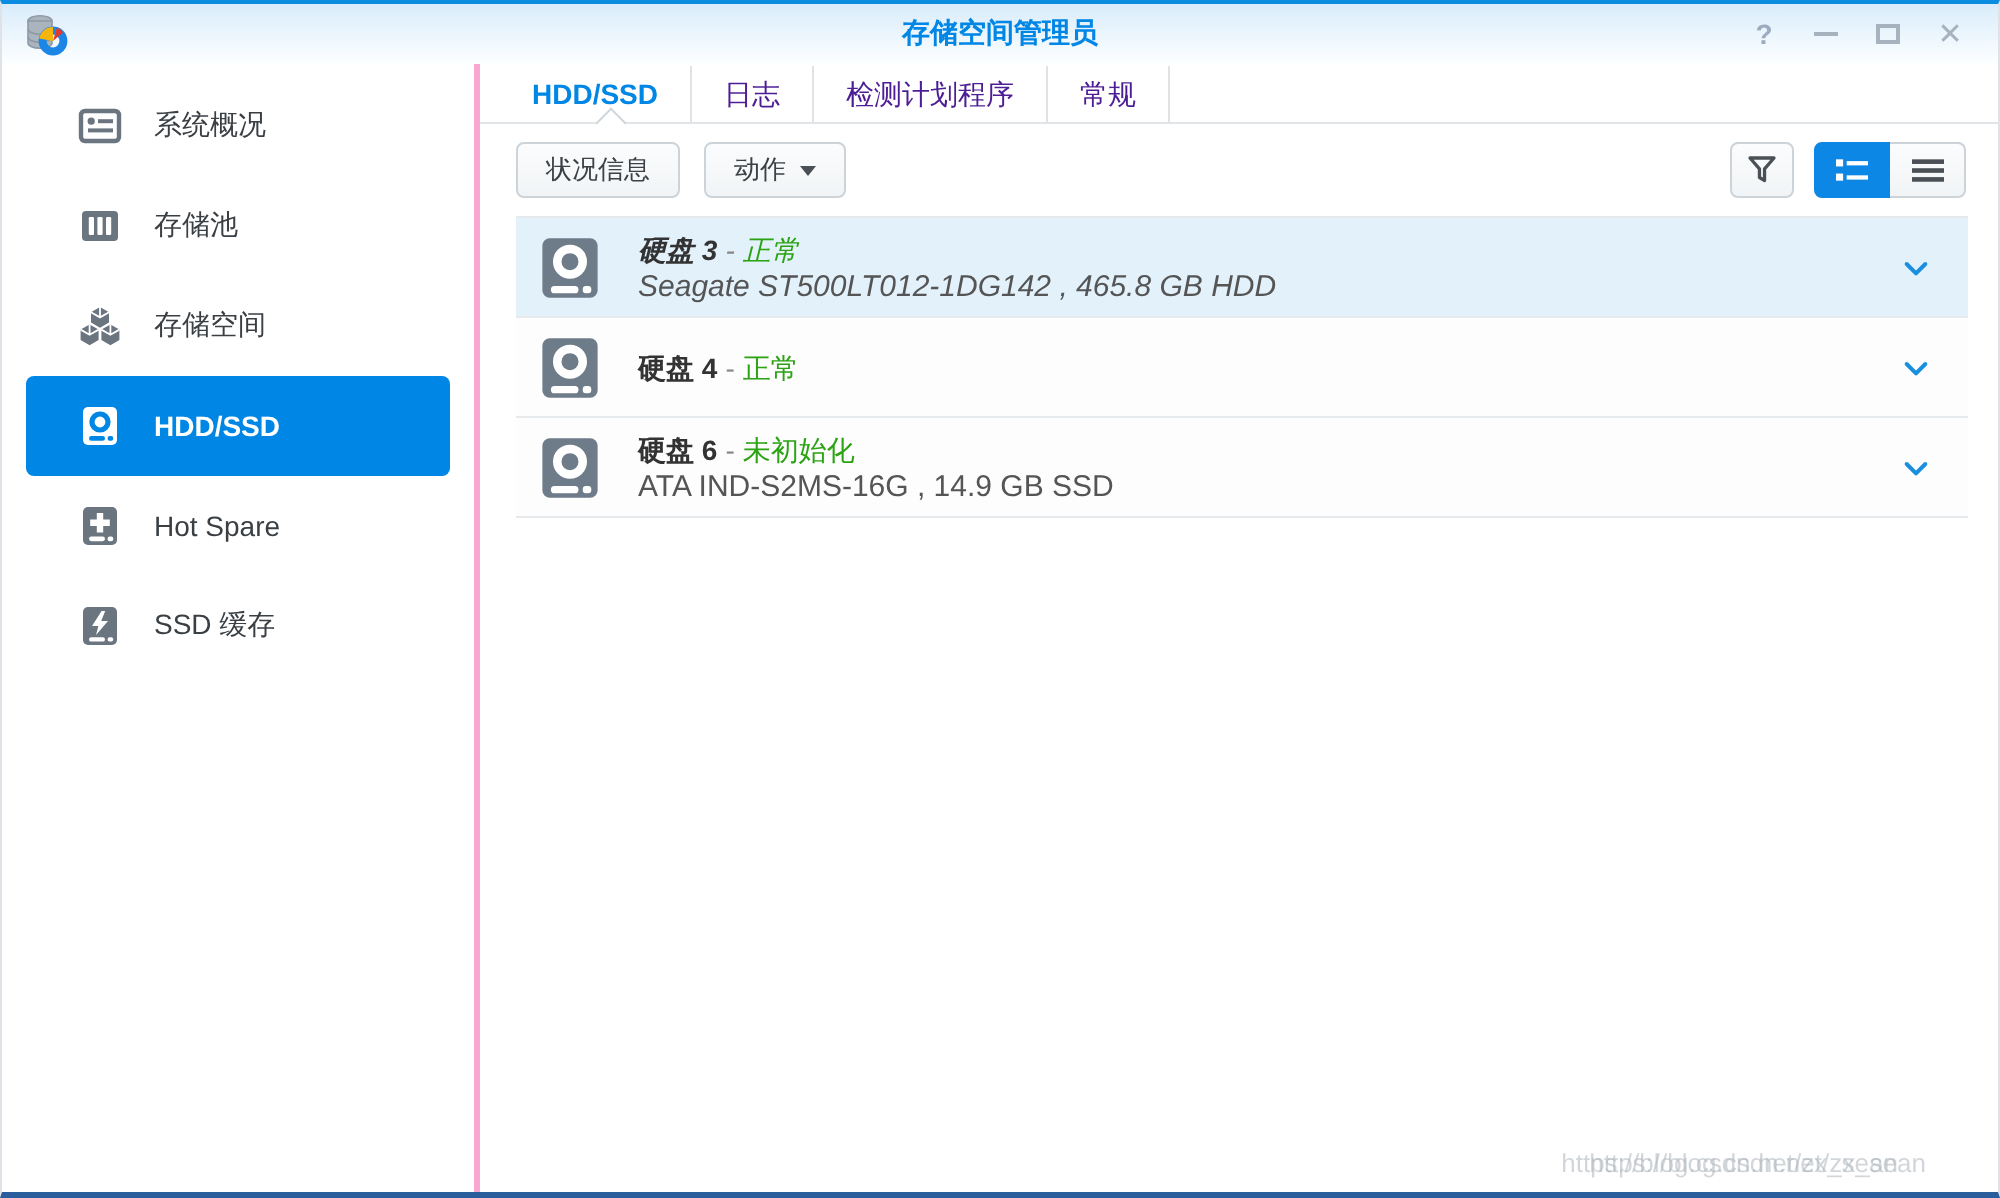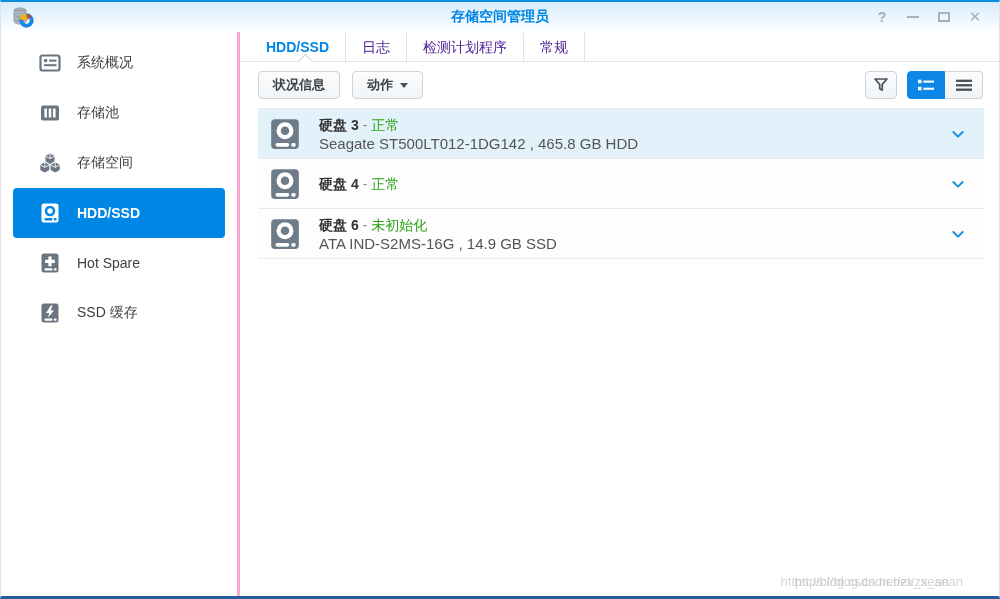--- a/index.html
+++ b/index.html
@@ -61,21 +61,21 @@
   .tab-caret{
     position:absolute; bottom:-6px; left:60px; width:11px; height:11px;
     background:#fff; border-top:1px solid #cfd5da; border-left:1px solid #cfd5da;
     transform:rotate(45deg);
   }
 
   .toolbar{ height:46px; display:flex; align-items:center; padding:0 16px 0 18px; }
   .btn{
     height:28px; padding:0 14px; display:inline-flex; align-items:center; gap:7px;
     background:linear-gradient(#fbfcfd,#f1f4f6); border:1px solid #ccd3d9; border-radius:4px;
-    color:#3c4146; font-size:13px; cursor:pointer;font-weight:bold;
+    color:#3c4146; font-size:13px; cursor:pointer;
   }
   .btn + .btn{ margin-left:12px; }
   .caret-down{ display:inline-block; width:0; height:0; border-left:4px solid transparent;
     border-right:4px solid transparent; border-top:5px solid #4a5055; }
   .toolbar-right{ margin-left:auto; display:flex; align-items:center; }
   .icon-btn{
     width:32px; height:28px; display:inline-flex; align-items:center; justify-content:center;
     background:linear-gradient(#fbfcfd,#f1f4f6); border:1px solid #ccd3d9; border-radius:4px; cursor:pointer;
   }
   .view-group{ display:flex; margin-left:10px; }
@@ -83,21 +83,21 @@
   .view-group .icon-btn:first-child{ border-radius:4px 0 0 4px; }
   .view-group .icon-btn:last-child{ border-radius:0 4px 4px 0; border-left:none; }
   .icon-btn.active{ background:#0c87e6; border-color:#0c87e6; }
 
   
   .disk-list{ margin:0 15px 0 18px; border-top:1px solid #e7eaec; }
   .disk-row{
     height:50px; display:flex; align-items:center; padding:0 14px 0 10px;
     border-bottom:1px solid #e7eaec; background:#fdfdfd; cursor:pointer;
   }
-  .disk-row.selected{ background:#e3f1fb; }
+  .disk-row.selected{ background:#e3f1fb;font-style:italic; }
   .disk-drive-icon{ width:34px; height:34px; flex:none; margin-right:17px; }
   .disk-text{ flex:1; min-width:0; }
   .disk-title{ font-size:14px; color:#333; font-weight:bold; line-height:18px; }
   .disk-sep{ color:#888; font-weight:normal; padding:0 4px; }
   .disk-status{ color:#2ba313; font-weight:normal; }
   .disk-detail{ font-size:15px; color:#555; line-height:17px; margin-top:1px; }
   .chevron{ width:24px; height:24px; display:flex; align-items:center; justify-content:center; flex:none; }
 
   
   .watermark{ position:absolute; right:36px; bottom:4px; height:18px; width:280px; pointer-events:none; }

